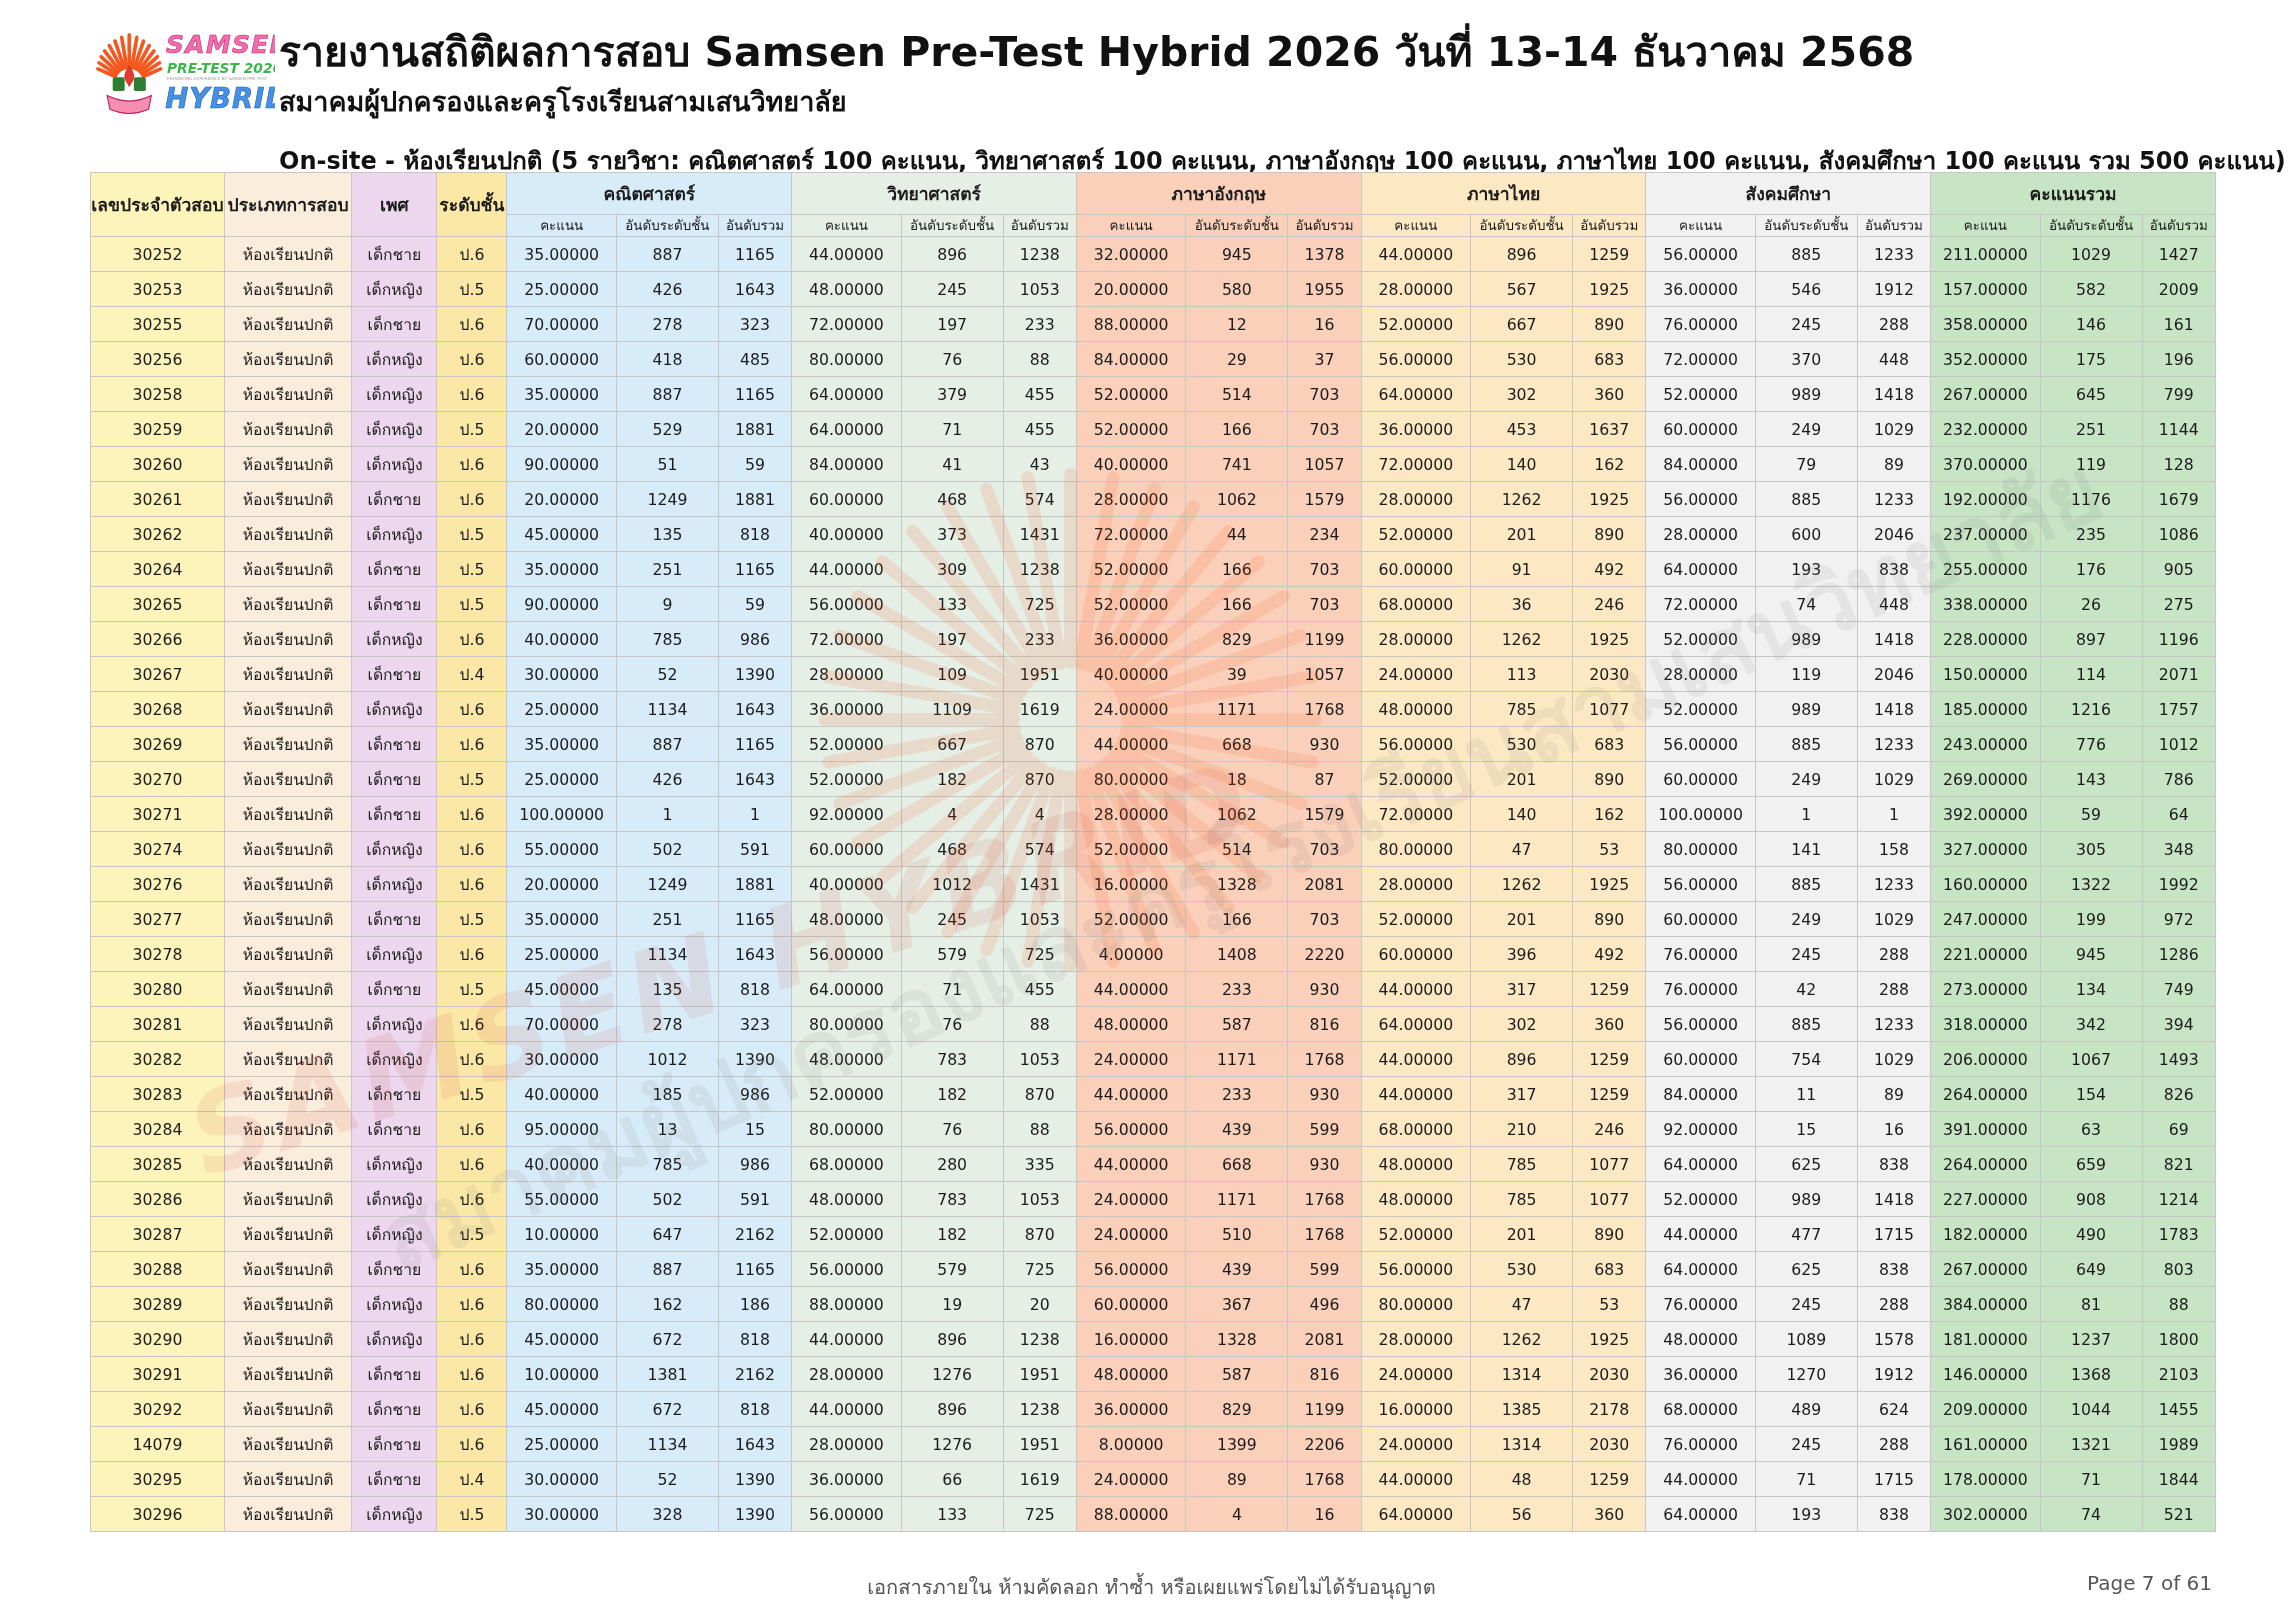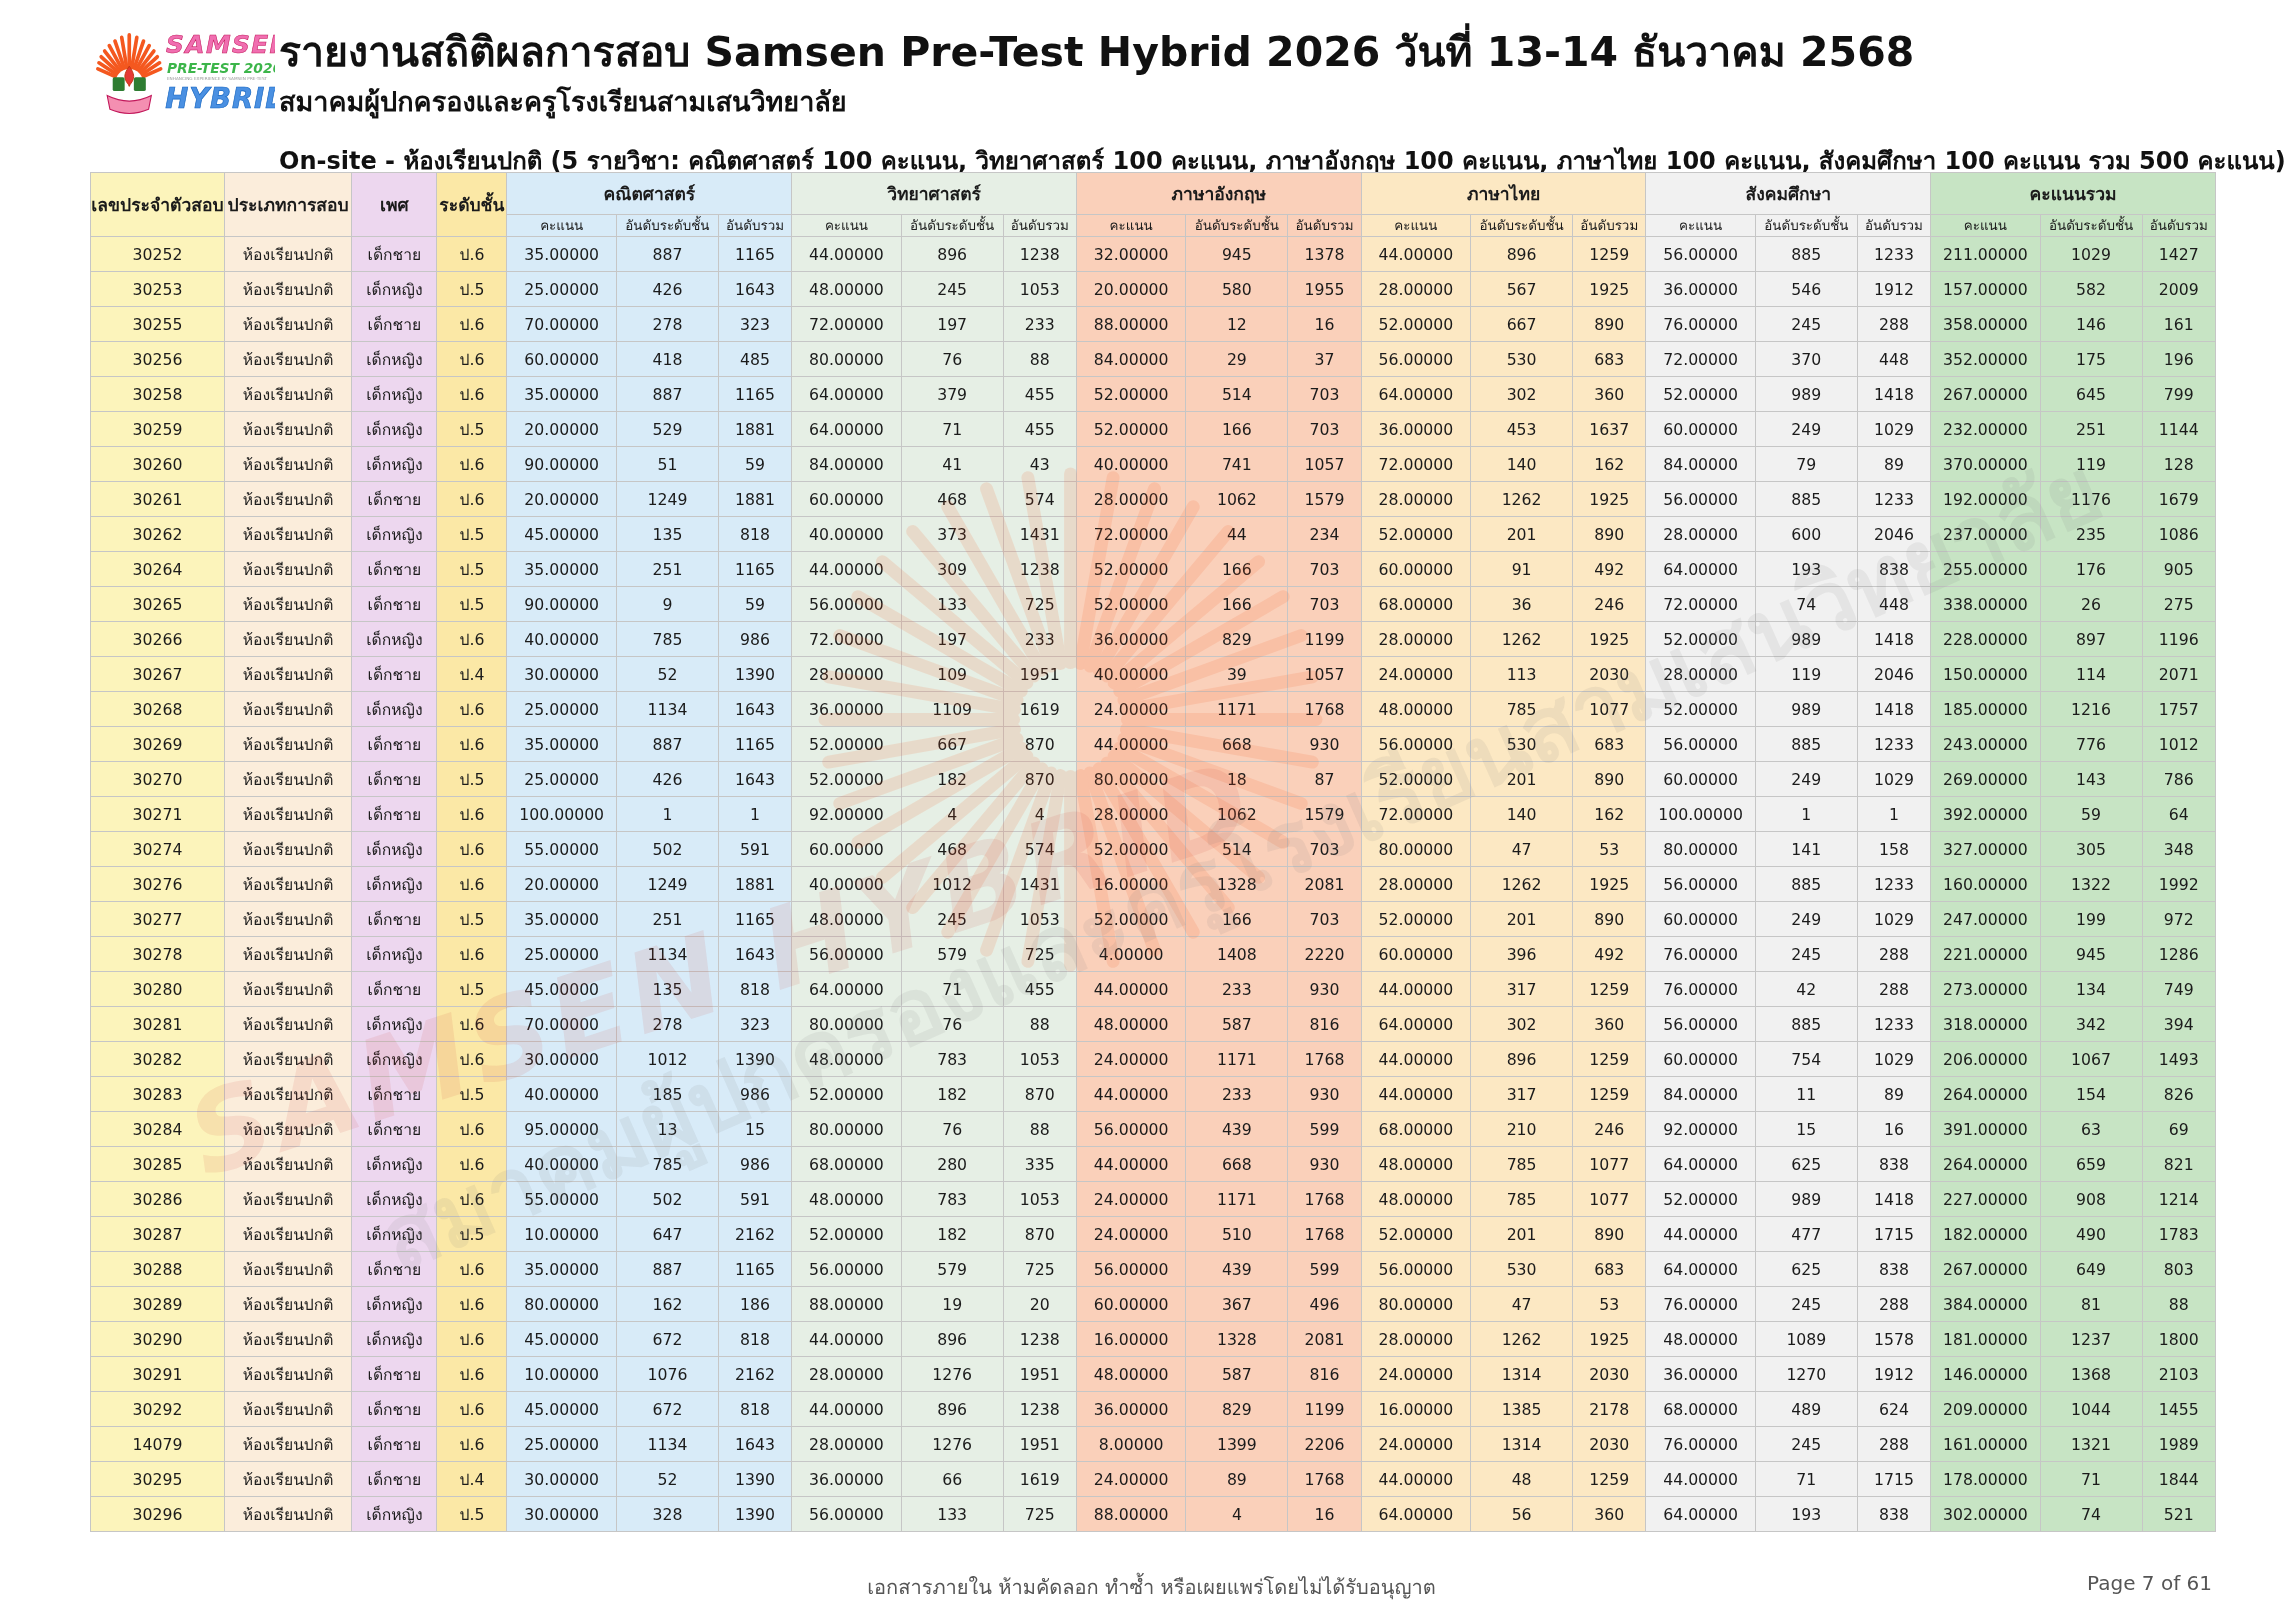--- a/index.html
+++ b/index.html
@@ -914,21 +914,21 @@
             <td class="g5">181.00000</td>
             <td class="g5">1237</td>
             <td class="g5">1800</td>
           </tr>
           <tr>
             <td class="c-id">30291</td>
             <td class="c-type">ห้องเรียนปกติ</td>
             <td class="c-gender">เด็กชาย</td>
             <td class="c-grade">ป.6</td>
             <td class="g0">10.00000</td>
-            <td class="g0">1076</td>
+            <td class="g0">1381</td>
             <td class="g0">2162</td>
             <td class="g1">28.00000</td>
             <td class="g1">1276</td>
             <td class="g1">1951</td>
             <td class="g2">48.00000</td>
             <td class="g2">587</td>
             <td class="g2">816</td>
             <td class="g3">24.00000</td>
             <td class="g3">1314</td>
             <td class="g3">2030</td>

